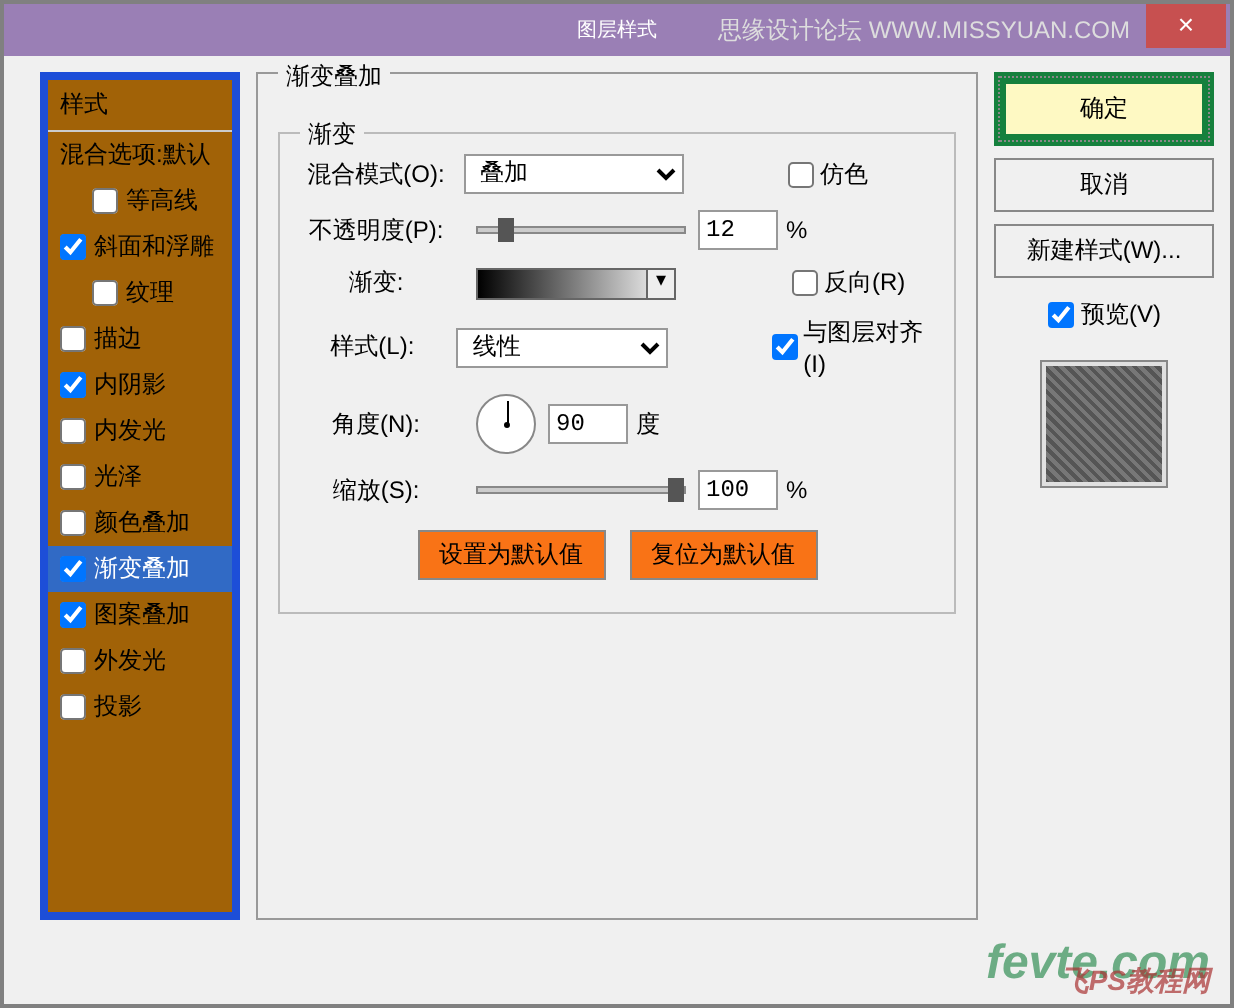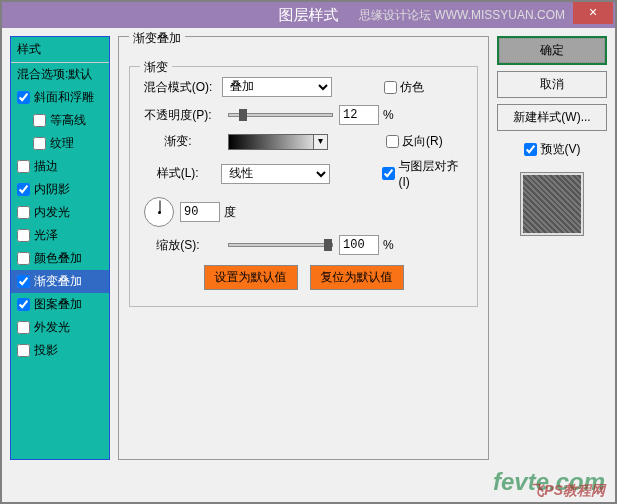--- a/index.html
+++ b/index.html
@@ -1,22 +1,22 @@
 <!DOCTYPE html>
 <html><head>
 <meta charset="utf-8">
 <style>
 * { box-sizing: border-box; margin: 0; padding: 0; }
 body { font-family: "Microsoft YaHei", SimSun, sans-serif; font-size: 12px; background: #f0f0f0; width: 617px; height: 504px; border: 2px solid #808080; position: relative; }
 .titlebar { background: #9a7fb5; height: 26px; display: flex; align-items: center; color: #fff; position: relative; }
-.titlebar .title { flex: 1; text-align: center; font-size: 15px; }
+.titlebar .title { flex: 1; text-align: center; font-size: 10px; }
 .titlebar .branding { position: absolute; right: 50px; font-size: 12px; color: #ddd; }
 .titlebar .close { width: 40px; height: 22px; background: #c75050; color: #fff; text-align: center; line-height: 20px; font-size: 14px; position: absolute; right: 2px; top: 0; cursor: pointer; }
 .content { display: flex; padding: 8px; height: 440px; background: #f0f0f0; }
-.left-panel { width: 100px; border: 1px solid #1d4ed8; background: #14b8a6; margin-right: 8px; }
+.left-panel { width: 100px; border: 4px solid #1d4ed8; background: #a16207; margin-right: 8px; margin-left: 10px; }
 .left-panel .header { padding: 4px 6px; border-bottom: 1px solid #ccc; }
 .left-panel .item { display: flex; align-items: center; padding: 3px 6px; cursor: pointer; }
 .left-panel .item.indent { padding-left: 22px; }
 .left-panel .item.selected { background: #316ac5; color: #fff; }
 .left-panel .item input { margin-right: 4px; }
 .middle-panel { flex: 1; border: 1px solid #999; background: #f0f0f0; padding: 0; position: relative; }
 .fieldset-title { position: relative; top: -7px; left: 10px; background: #f0f0f0; padding: 0 4px; display: inline; }
 .inner-fieldset { border: 1px solid #bbb; margin: 12px 10px 10px 10px; padding: 10px 8px 16px 8px; position: relative; }
 .inner-fieldset .fs-title { position: absolute; top: -8px; left: 10px; background: #f0f0f0; padding: 0 4px; }
 .form-row { display: flex; align-items: center; margin-bottom: 8px; }
@@ -30,21 +30,21 @@
 .slider .thumb { width: 8px; height: 12px; background: #555; position: absolute; top: -5px; }
 .gradient-bar { width: 100px; height: 16px; background: linear-gradient(to right, #000, #fff); border: 1px solid #666; margin: 0 6px; display: flex; align-items: center; justify-content: flex-end; }
 .gradient-bar .dd { width: 14px; height: 14px; background: #eee; border-left: 1px solid #666; text-align: center; line-height: 12px; font-size: 10px; }
 .angle-dial { width: 30px; height: 30px; border: 1px solid #888; border-radius: 50%; background: #fff; margin: 0 6px; position: relative; }
 .angle-dial .needle { width: 12px; height: 1px; background: #000; position: absolute; left: 15px; top: 14px; transform-origin: left center; transform: rotate(-90deg); }
 .angle-dial .center { width: 3px; height: 3px; background: #000; border-radius: 50%; position: absolute; left: 13px; top: 13px; }
 .btn-row { display: flex; gap: 12px; justify-content: center; margin-top: 10px; }
 .btn { border: 1px solid #888; background: #f97316; padding: 3px 10px; font-size: 12px; cursor: pointer; }
 .right-panel { width: 110px; margin-left: 8px; display: flex; flex-direction: column; gap: 6px; }
 .right-panel .rbtn { border: 1px solid #888; background: #f0f0f0; padding: 4px 2px; text-align: center; cursor: pointer; font-size: 12px; }
-.right-panel .rbtn.primary { border: 2px solid #15803d; outline: 1px dotted #888; outline-offset: -3px; background:#a3a3a3; }
+.right-panel .rbtn.primary { border: 6px solid #15803d; outline: 1px dotted #888; outline-offset: -3px; background:#fef9c3; }
 .right-panel .preview-check { display: flex; justify-content: center; margin-top: 4px; }
 .right-panel .preview-check input { margin-right: 4px; }
 .preview-box { width: 64px; height: 64px; border: 1px solid #888; background: repeating-linear-gradient(45deg,#777,#777 2px,#555 2px,#555 4px); margin: 8px auto; box-shadow: inset 0 0 0 2px #e0e0e0; }
 .watermark { position: absolute; right: 10px; bottom: 6px; font-size: 24px; font-weight: bold; font-style: italic; color: #15803d; opacity: .6; }
 .watermark2 { position: absolute; right: 10px; bottom: 2px; font-size: 14px; color: #a33; opacity: .7; font-weight:bold; font-style:italic; }
 </style>
 </head>
 <body>
 
 <div class="titlebar">
@@ -54,27 +54,27 @@
 </div>
 
 <div class="content">
 
   <div class="left-panel">
     <div class="header">样式</div>
     <div class="item">
         <span>混合选项:默认</span>
       </div>
     <div id="style-items">
+        <div class="item indent">
+          <input type="checkbox" style="">
+          <span>等高线</span>
+        </div>
         <div class="item">
           <input type="checkbox" checked="" style="">
           <span>斜面和浮雕</span>
-        </div>
-        <div class="item indent">
-          <input type="checkbox" style="">
-          <span>等高线</span>
         </div>
         <div class="item indent">
           <input type="checkbox" style="">
           <span>纹理</span>
         </div>
         <div class="item">
           <input type="checkbox" style="">
           <span>描边</span>
         </div>
         <div class="item">
@@ -149,20 +149,21 @@
       <div class="form-row">
         <span class="label">样式(L):</span>
         <select><option>线性</option></select>
         <label class="check">
             <input type="checkbox" checked="" style="">
             <span>与图层对齐(I)</span>
           </label>
       </div>
 
       <div class="form-row">
+        <span class="label">角度(N):</span>
         <div class="angle-dial">
             <div class="needle"></div>
             <div class="center"></div>
           </div>
         <input type="text" class="num-input" value="90" style="">
         <span style="margin-left:4px">度</span>
       </div>
 
       <div class="form-row">
         <span class="label">缩放(S):</span>

